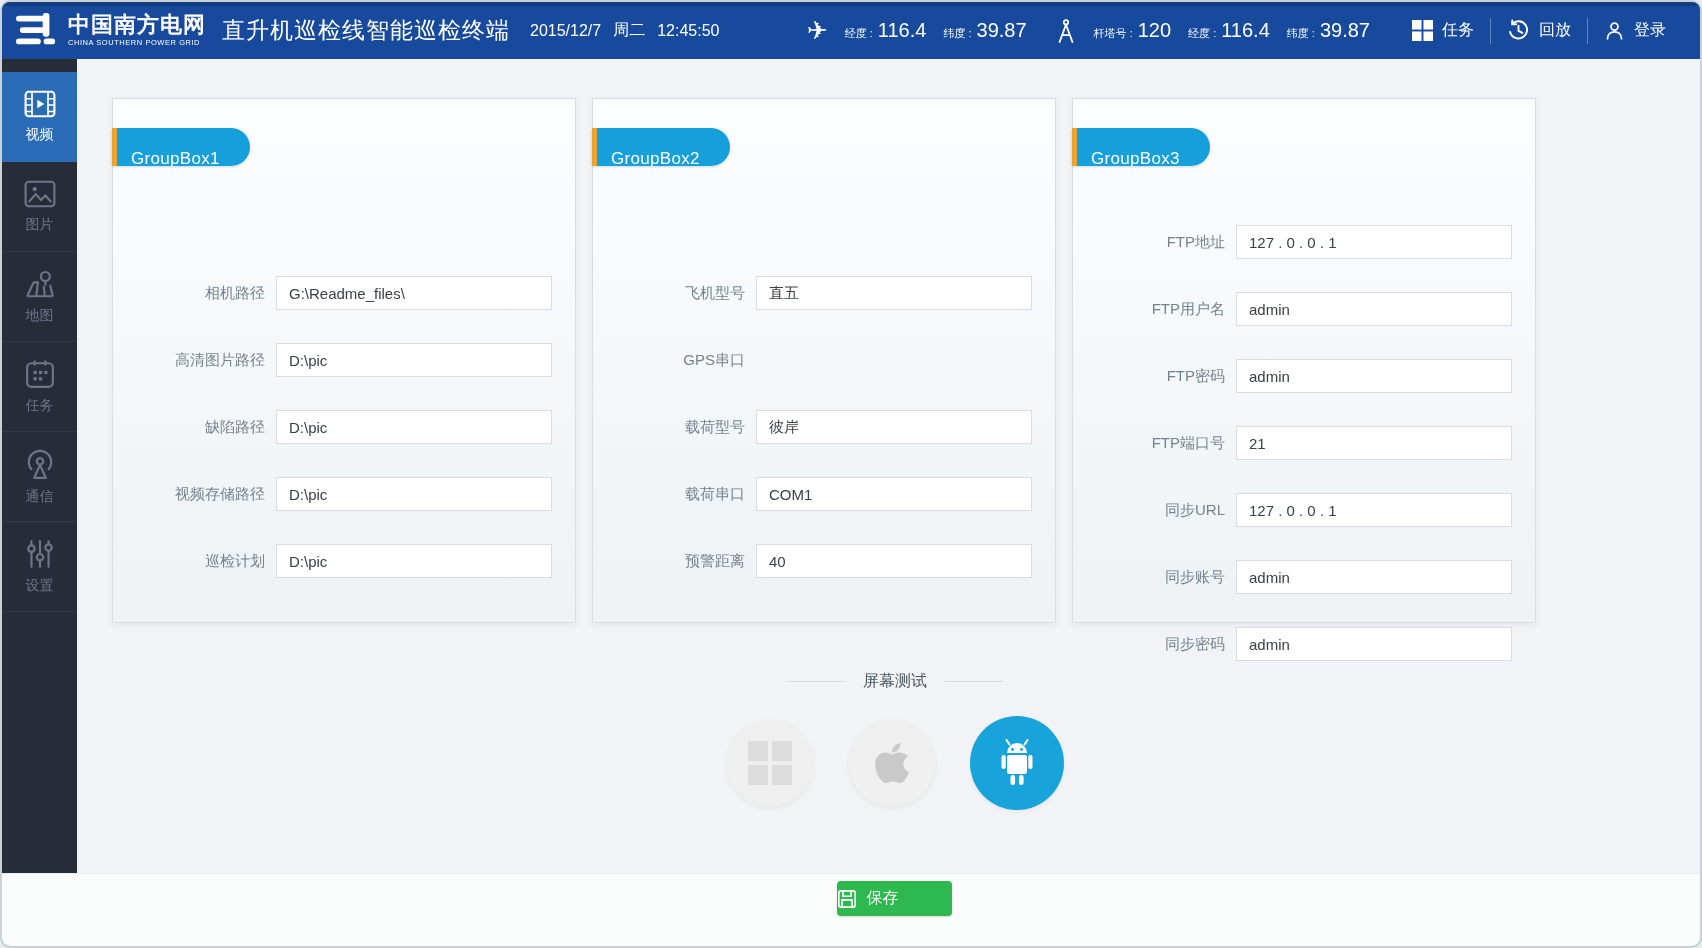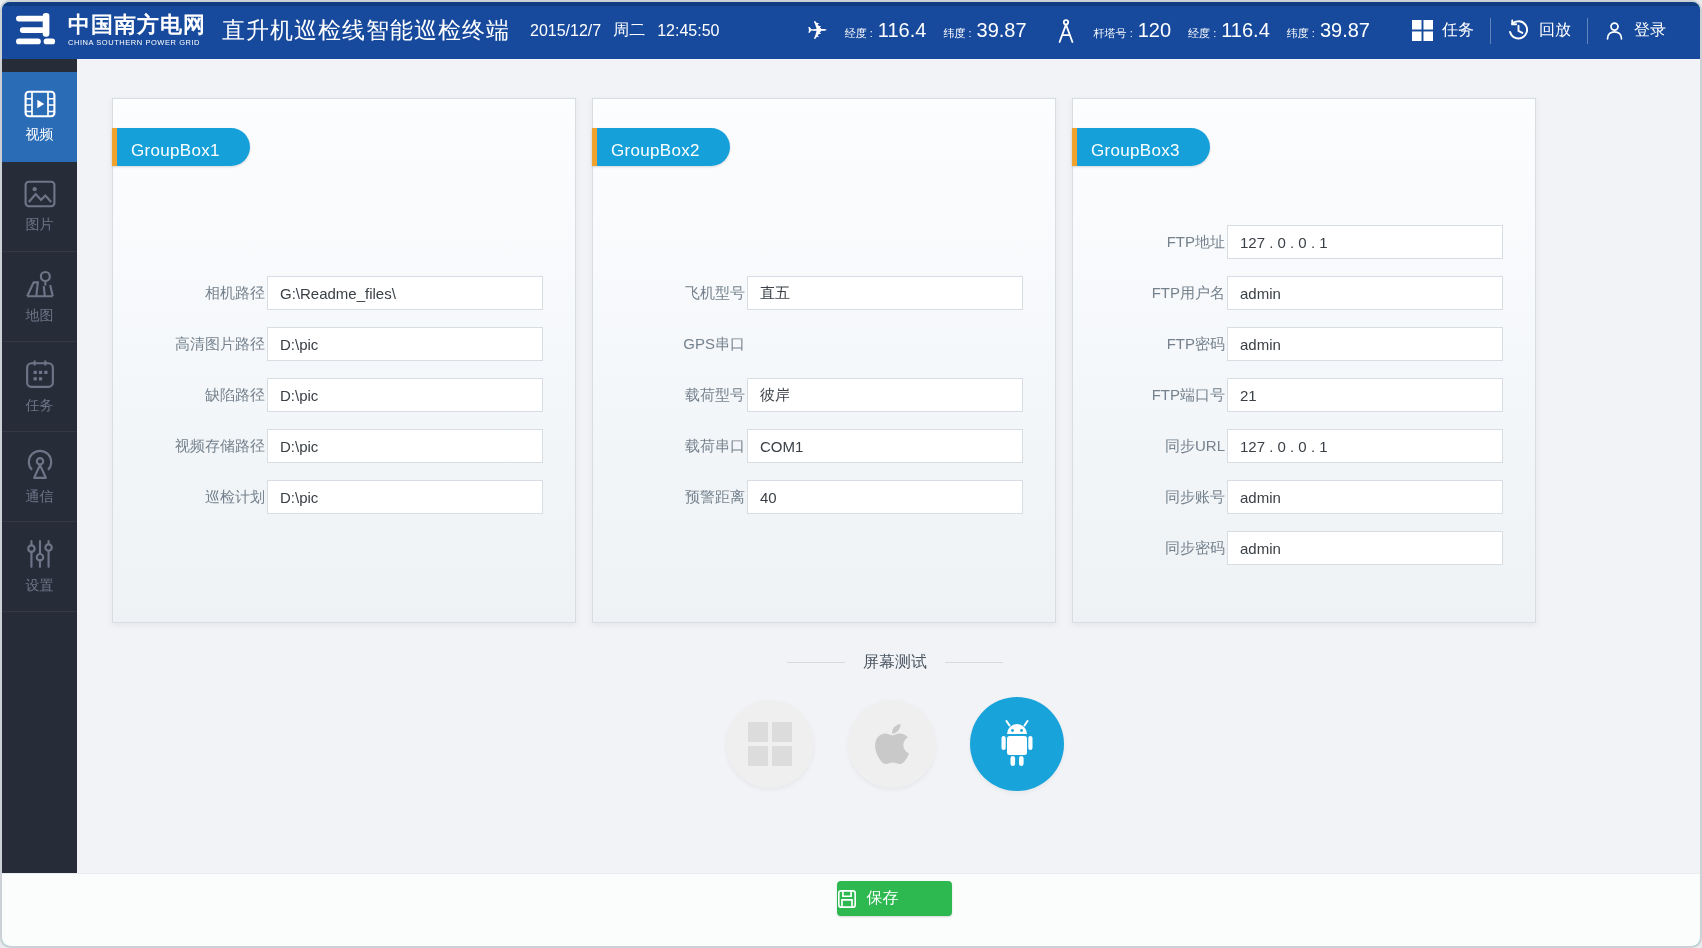--- a/index.html
+++ b/index.html
@@ -38,30 +38,30 @@
 
   main{ flex:1; background:#f1f3f6; position:relative; }
 
   
   .panels{ position:absolute; left:35px; top:39px; display:flex; gap:16px; }
   .panel{ width:464px; height:525px; background:linear-gradient(180deg,#fcfdff 0%,#eef2f5 100%);
           border:1px solid #d8dde2; box-shadow:0 2px 6px rgba(60,80,100,.08); position:relative; }
   .tag{ position:absolute; top:29px; left:-1px; height:38px; display:flex; filter:drop-shadow(0 1px 1px rgba(0,0,0,.15)); }
   .tag-accent{ width:5px; background:#f0a22e; flex:none; }
   .tag-body{ background:#16a0d9; color:#fff; font-size:17px; line-height:38px;
-             padding:4px 30px 0 14px; border-radius:0 19px 19px 0; letter-spacing:.3px; }
-  .form{ position:absolute; top:177px; left:0; right:0; display:flex; flex-direction:column; gap:17px; }
+             padding:12px 30px 0 14px; border-radius:0 19px 19px 0; letter-spacing:.3px; }
+  .form{ position:absolute; top:177px; left:0; right:0; display:flex; flex-direction:column; gap:33px; }
   .panel--g3 .form{ top:126px; }
   .row{ display:flex; align-items:center; height:34px; padding-left:12px; }
   .row label{ width:140px; text-align:right; color:#75828e; font-size:15px; flex:none; }
-  .row input{ margin-left:2px; width:276px; height:34px; border:1px solid #d7dde2; background:#fff;
+  .row input{ margin-left:11px; width:276px; height:34px; border:1px solid #d7dde2; background:#fff;
               font-size:15px; color:#3a4046; padding:0 12px; font-family:inherit; outline:none; }
 
   
-  .screen-test{ position:absolute; top:593px; left:518px; width:600px; }
+  .screen-test{ position:absolute; top:612px; left:518px; width:600px; }
   .st-title{ display:flex; align-items:center; justify-content:center; gap:18px;
              color:#4a5560; font-size:16px; }
   .st-line{ width:58px; height:1px; background:#d5dadd; }
   .circles{ margin-top:24px; display:flex; justify-content:center; align-items:center; gap:34px; }
   .circle{ width:88px; height:88px; border-radius:50%; background:#efefef;
            display:flex; align-items:center; justify-content:center; cursor:pointer;
            box-shadow:0 2px 4px rgba(0,0,0,.05); }
   .circle.android{ width:94px; height:94px; background:#18a3da; }
 
   

